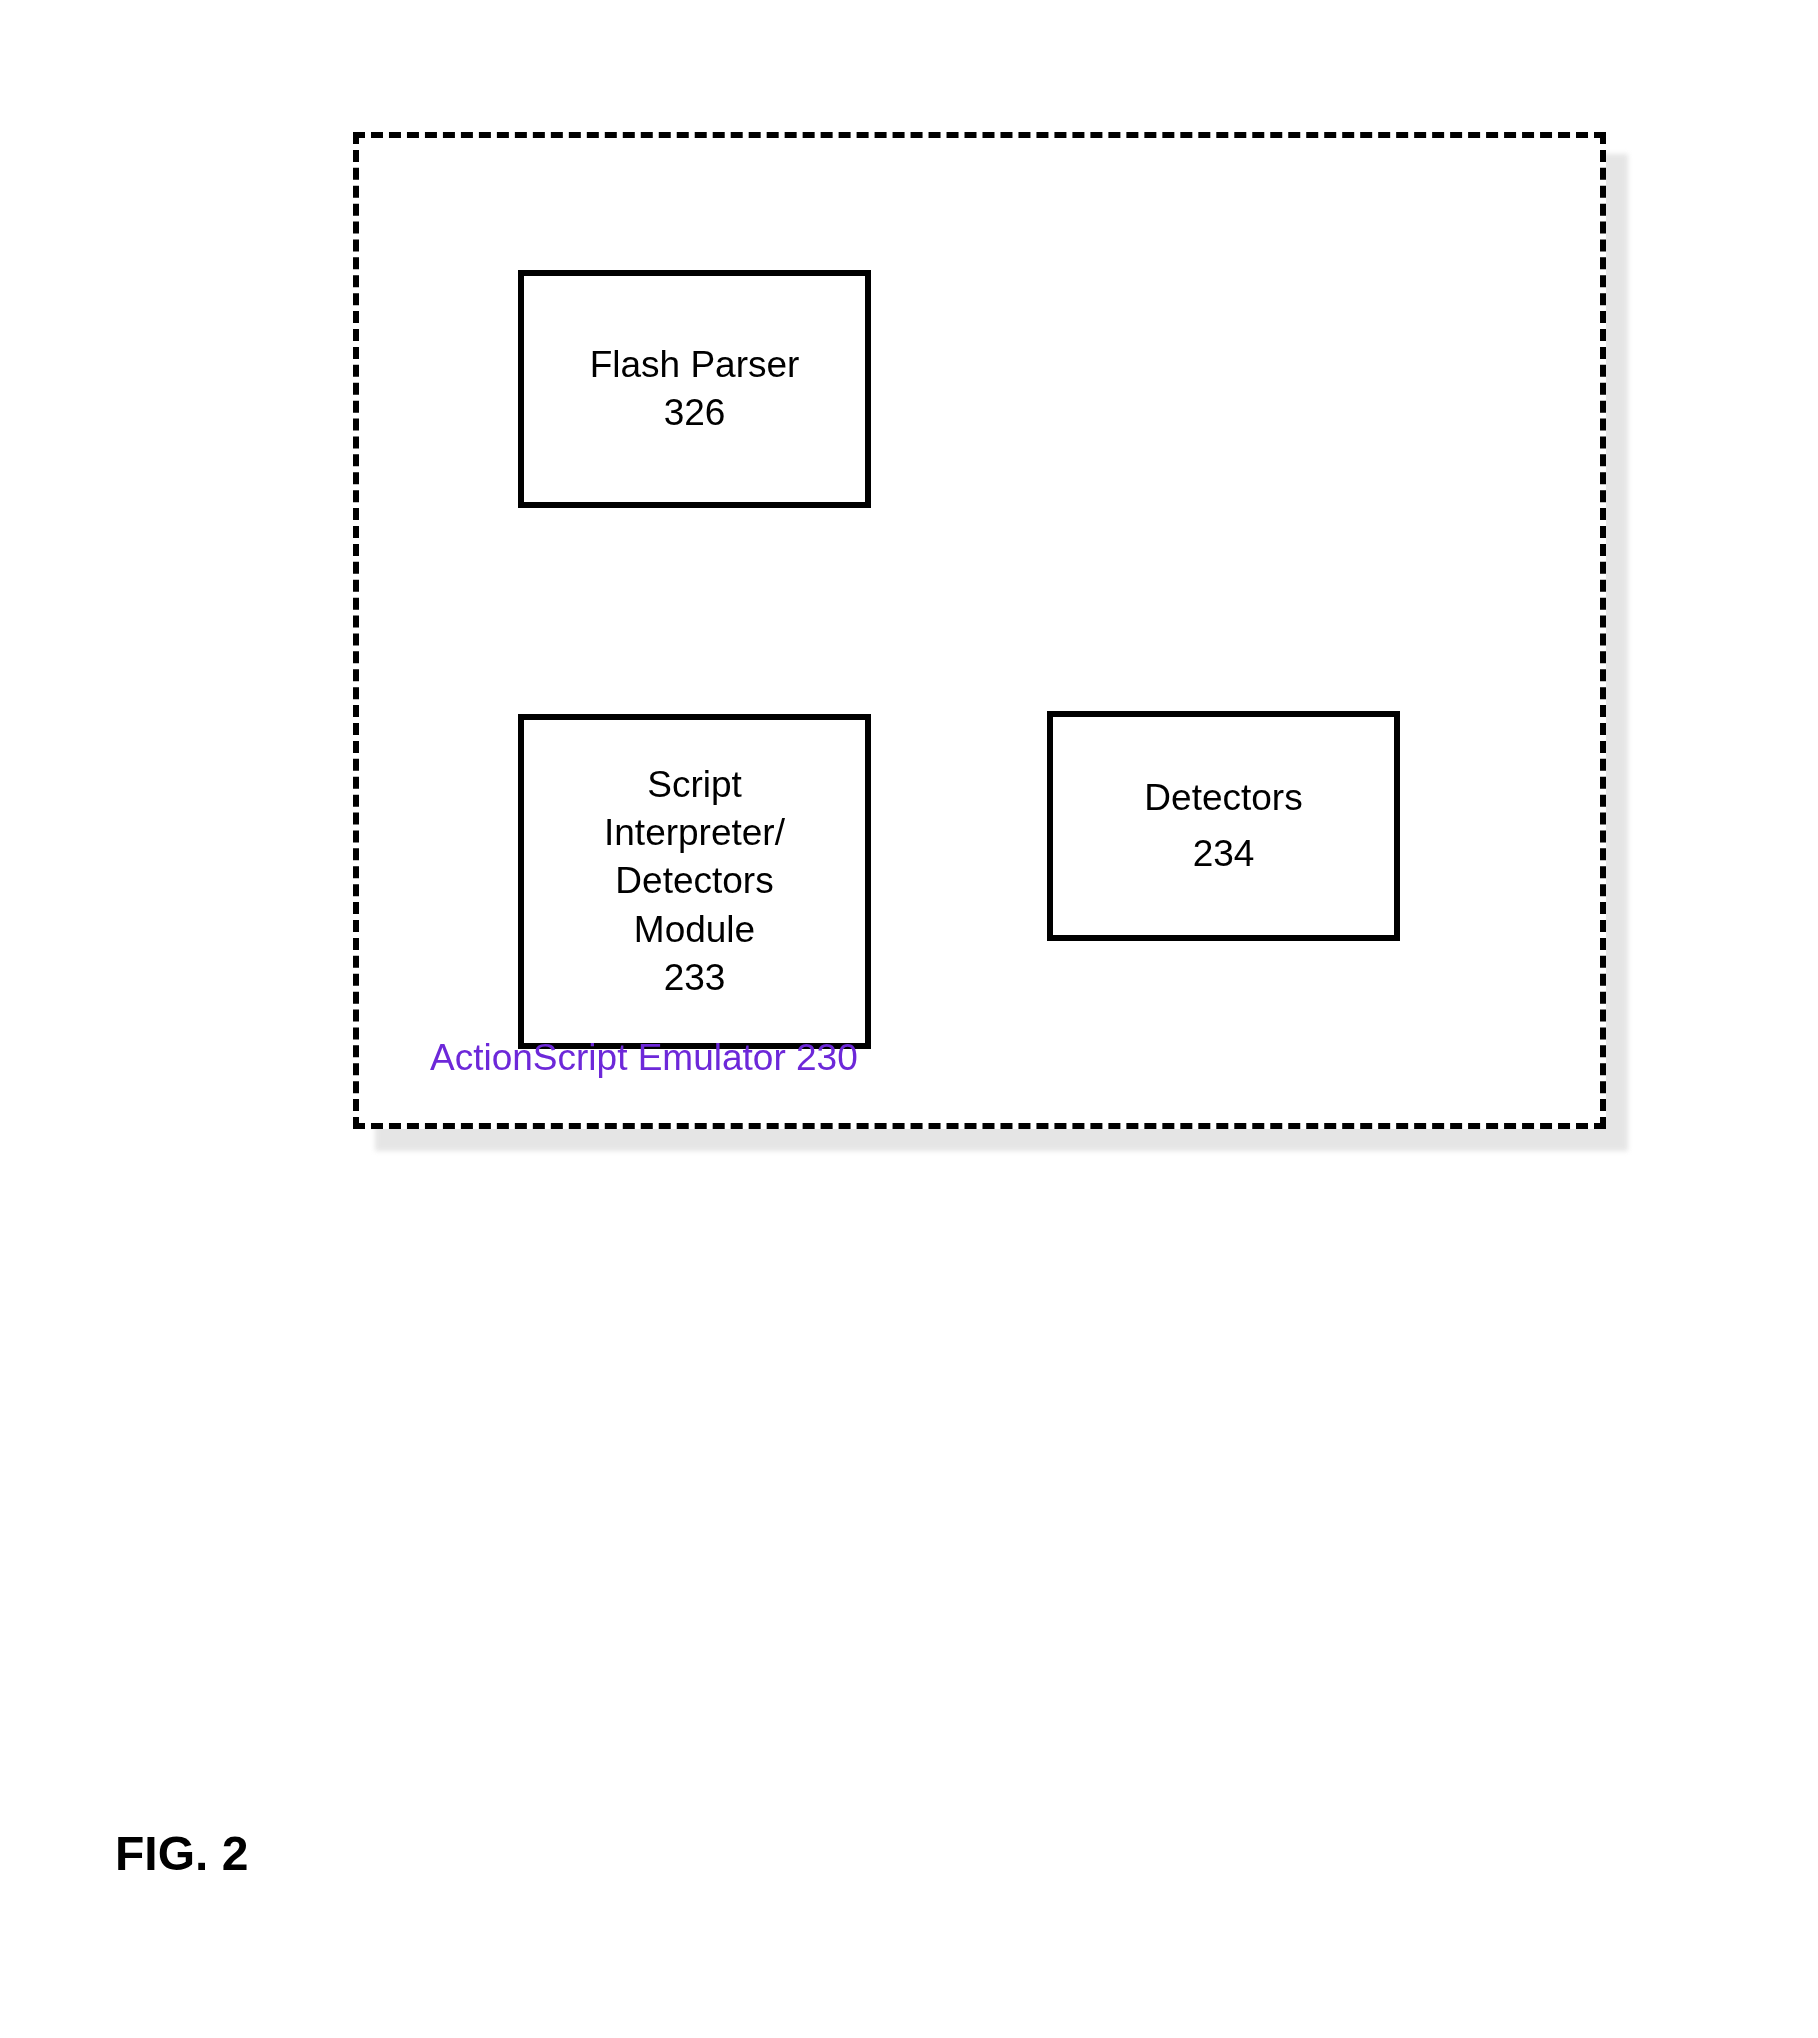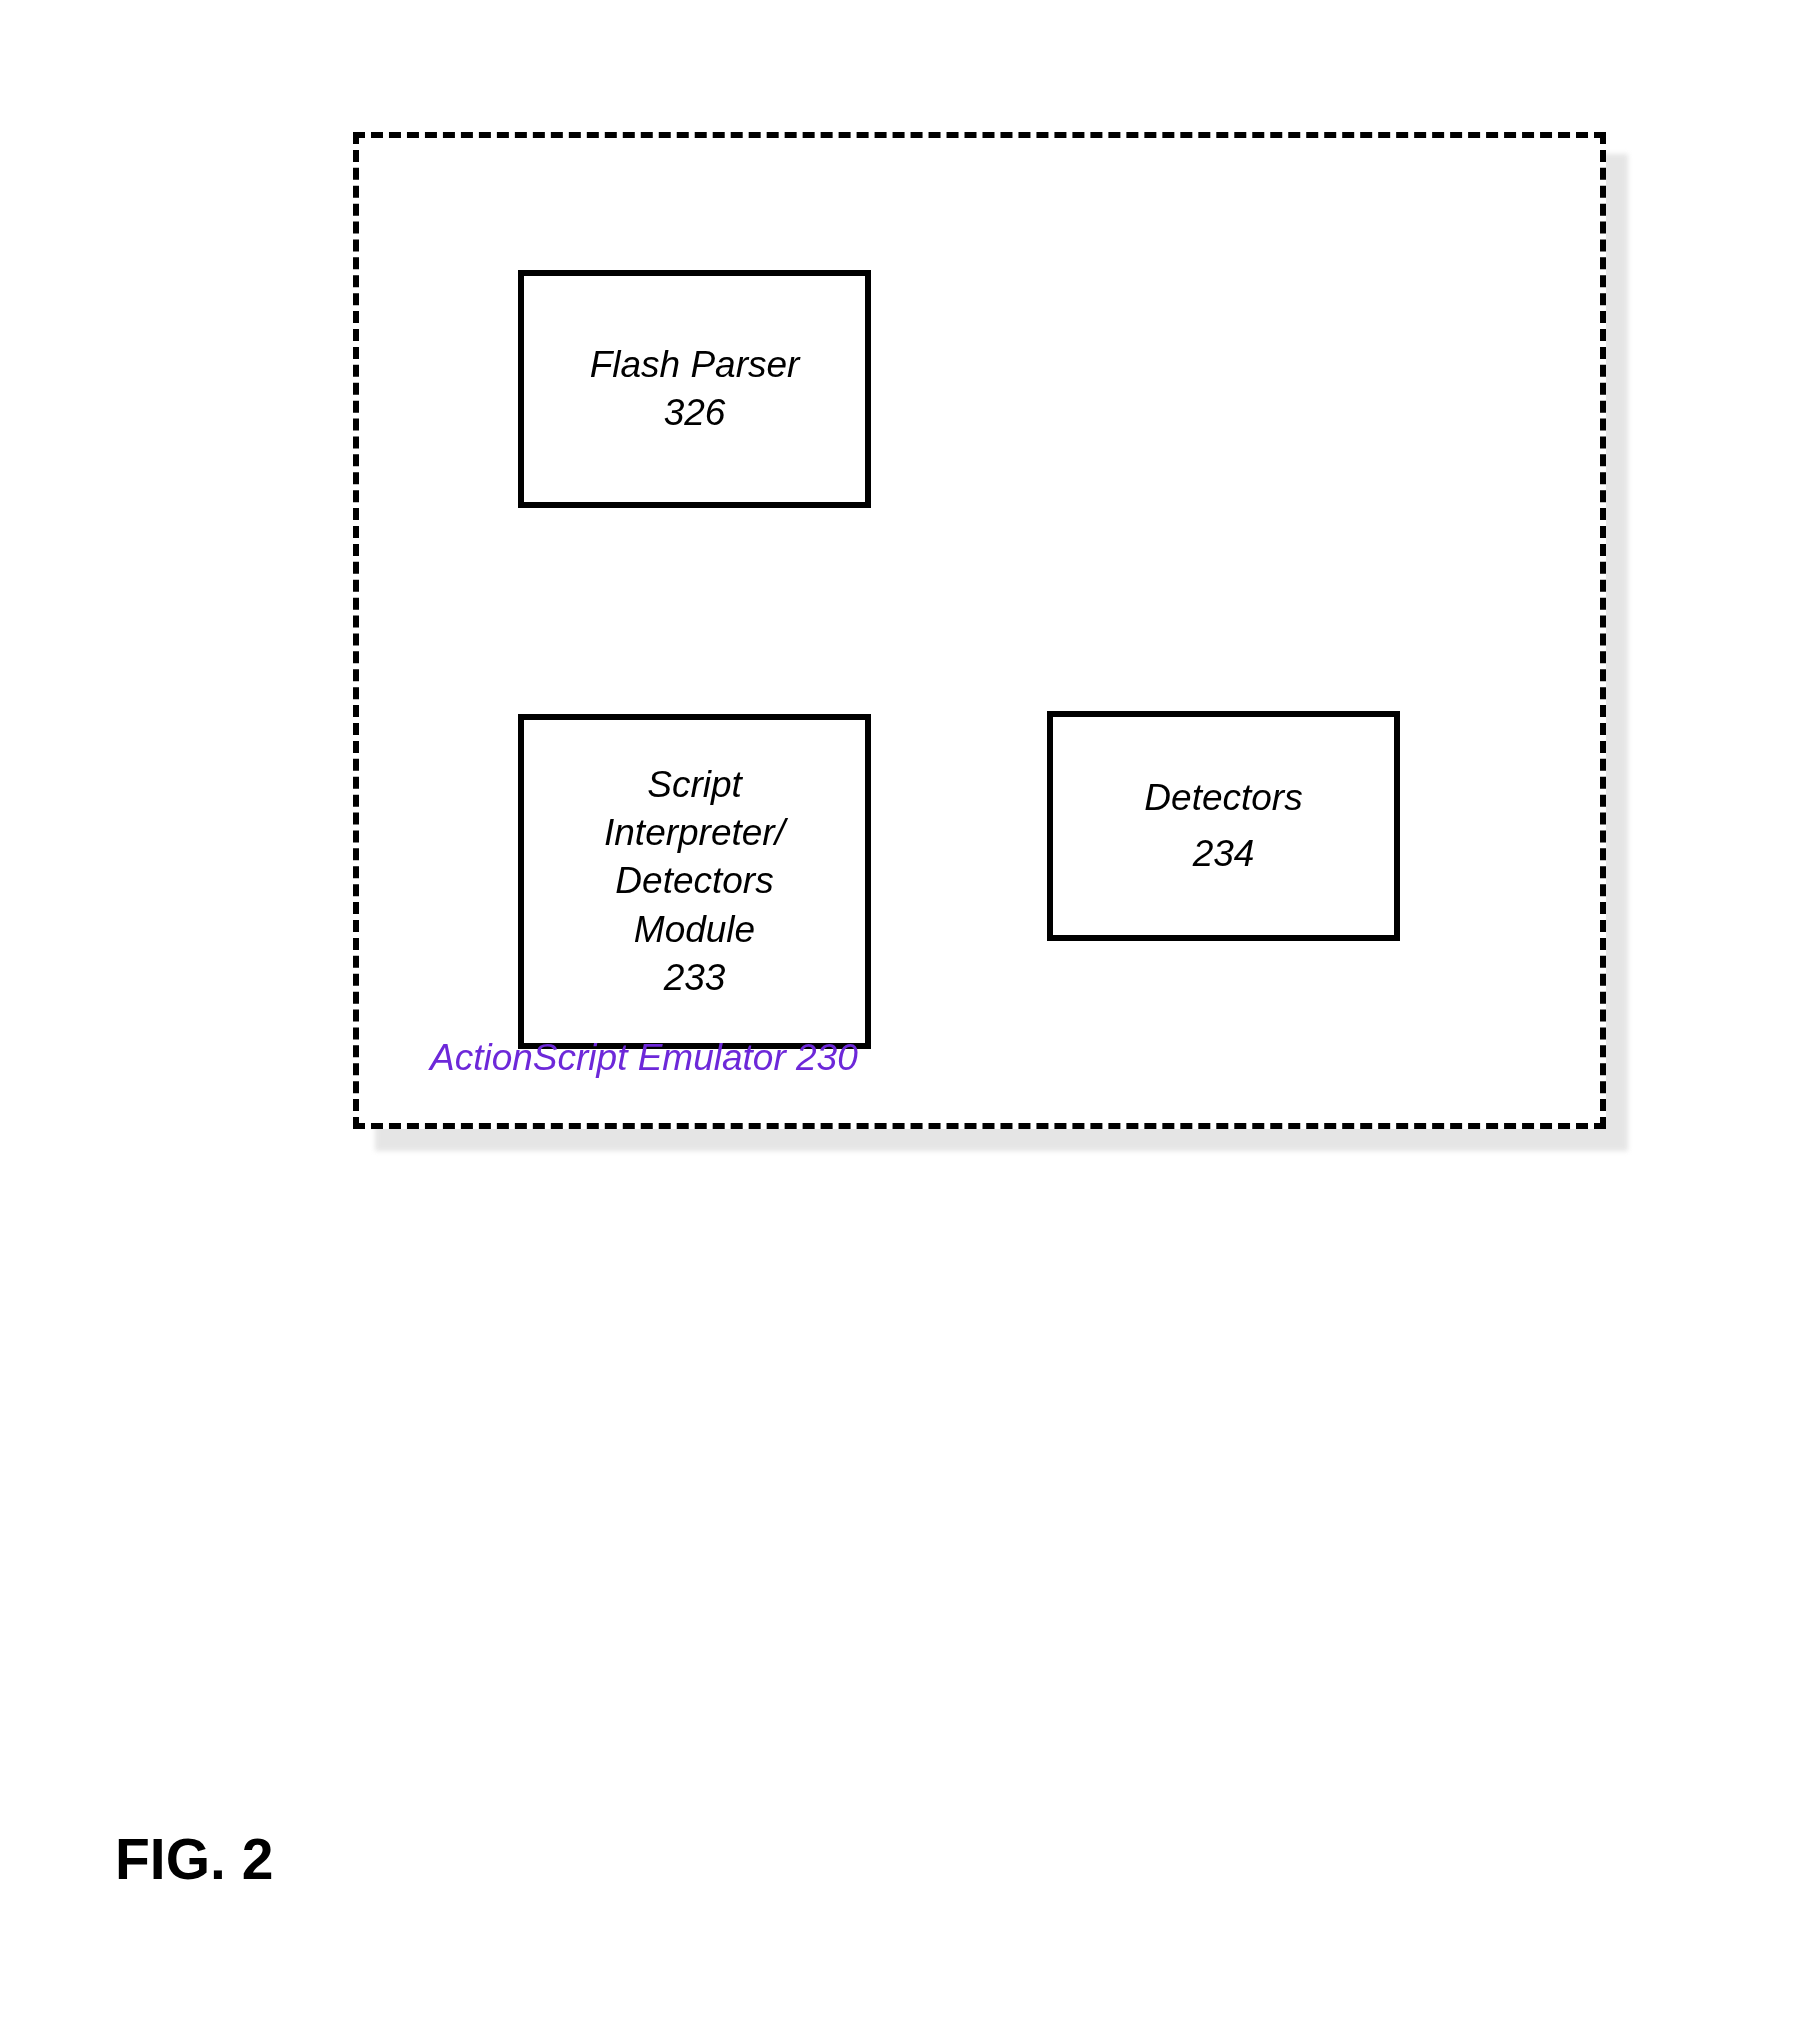--- a/index.html
+++ b/index.html
@@ -36,21 +36,20 @@
     }
     
     .dashed-container {
       position: absolute;
       left: 0;
       top: 0;
       width: 100%;
       height: 100%;
       border: 6.2px dashed #000000;
       background: #ffffff;
-      font-style: italic;
     }
     
     .container-label {
       position: absolute;
       left: 71px;
       bottom: 44px;
       font-size: 37px;
       color: #6d28d9;
     }
     
@@ -103,21 +102,21 @@
       top: 573px;
       width: 353px;
       height: 230px;
       gap: 8px;
     }
     
     .figure-label {
       position: absolute;
       left: 115px;
       top: 1826px;
-      font-size: 57px;
+      font-size: 48px;
       font-weight: bold;
       color: #000000;
     }
     
     .box-line {
       display: block;
     }
   </style>
 </head>
 <body>

